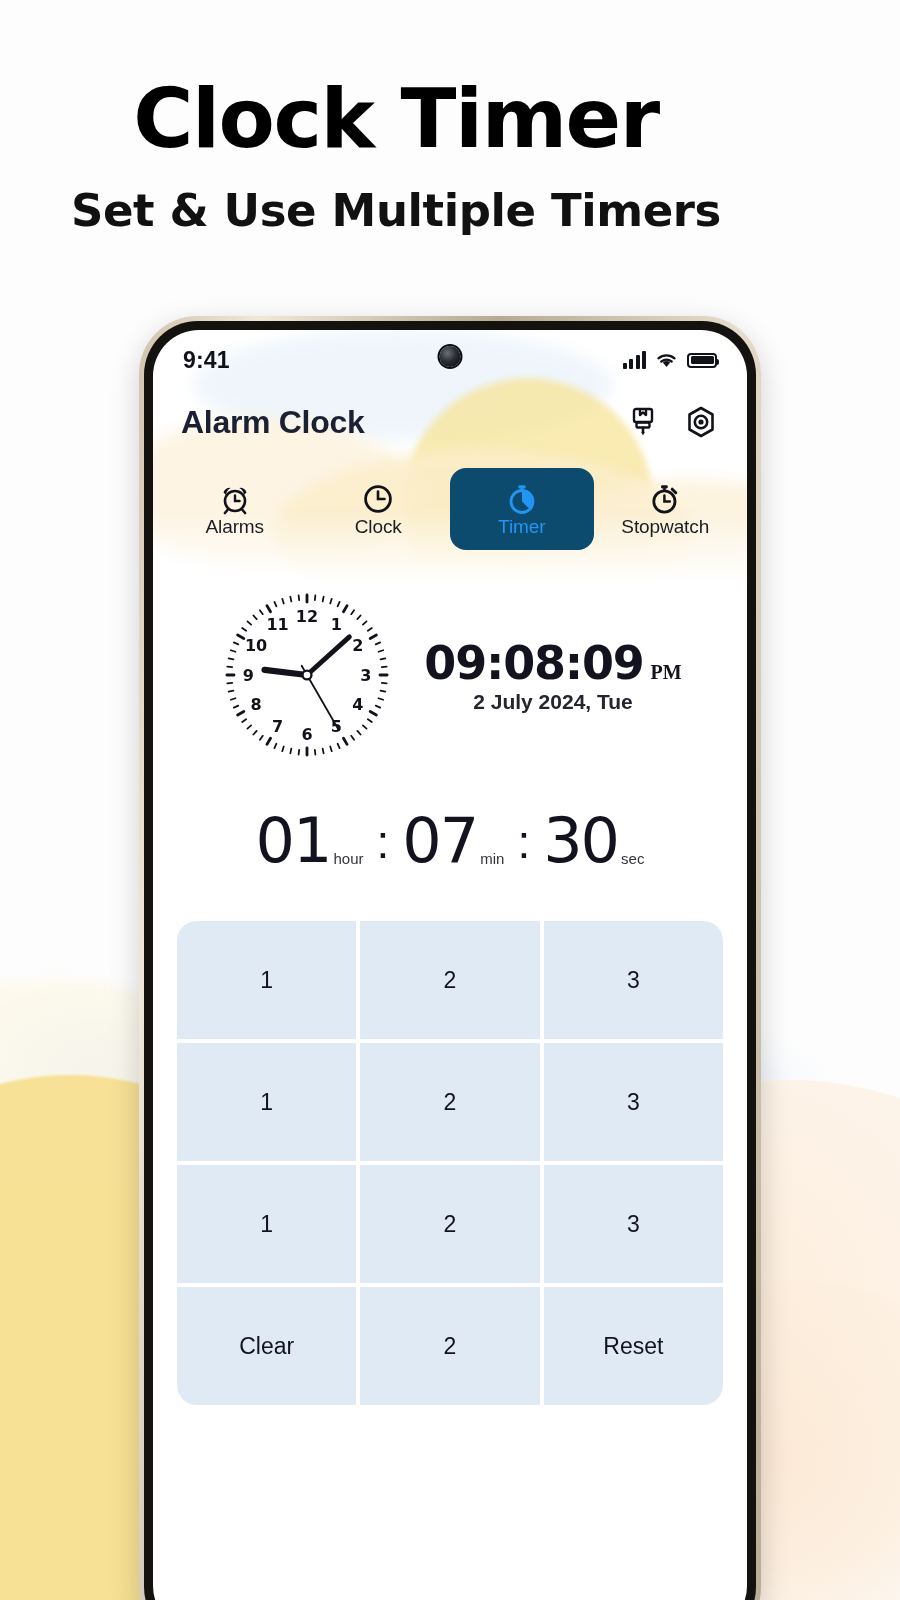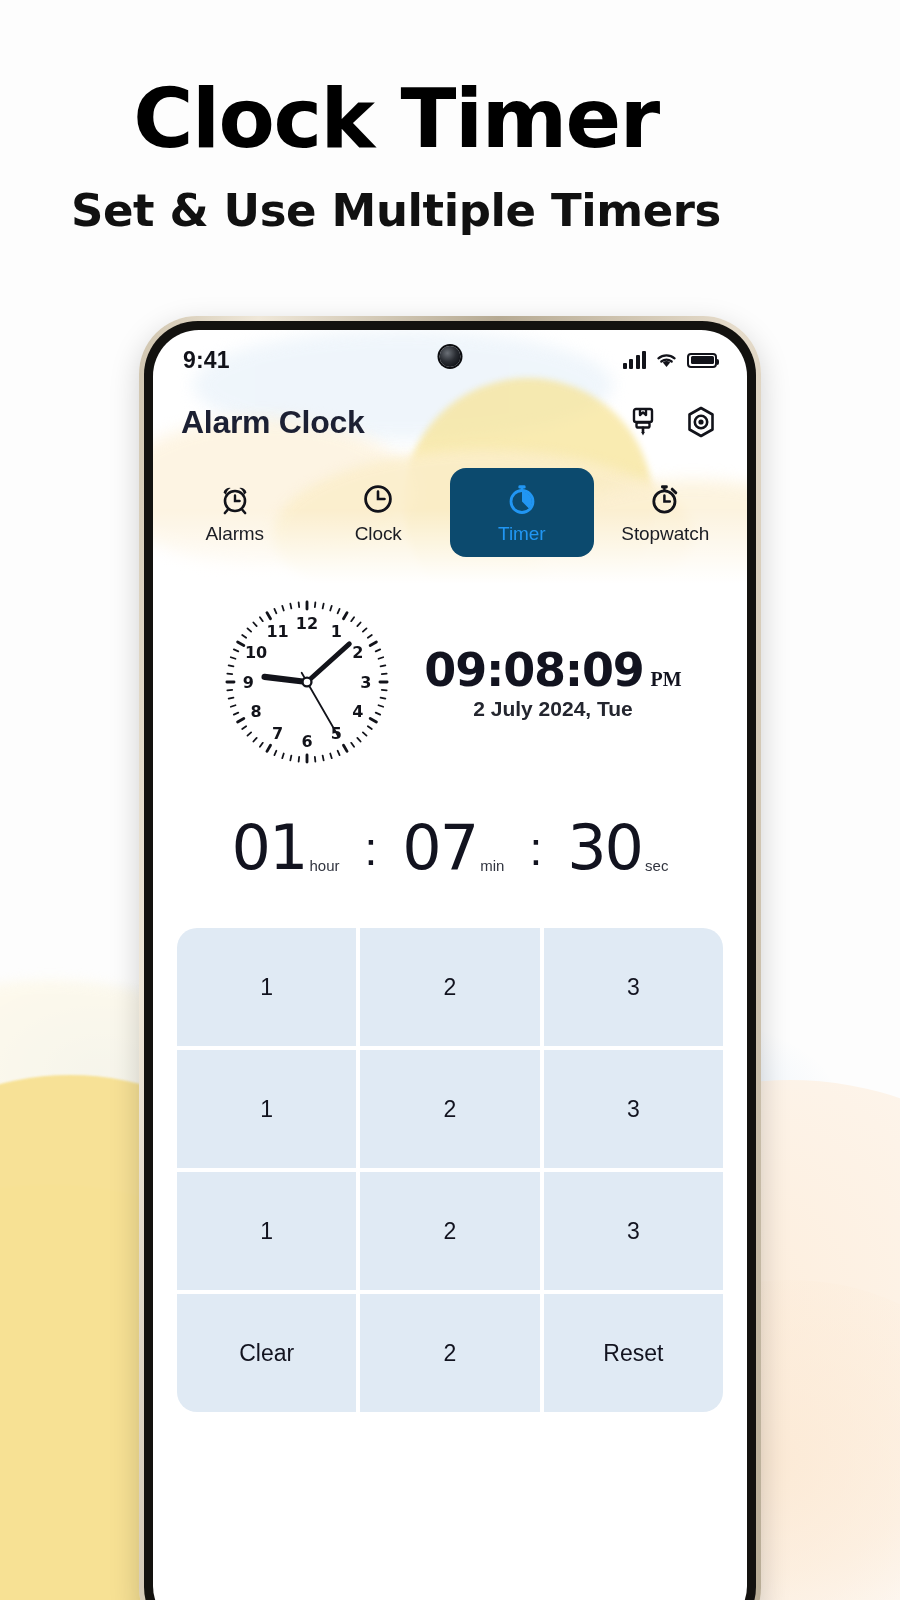--- a/index.html
+++ b/index.html
@@ -339,21 +339,21 @@
     justify-content: space-around;
     align-items: flex-end;
     padding: 16px 10px 0 10px;
     z-index: 3;
   }
   .tab {
     flex: 1;
     display: flex;
     flex-direction: column;
     align-items: center;
-    gap: 7px;
+    gap: 0;
     padding: 14px 4px 12px 4px;
     border-radius: 16px;
     cursor: pointer;
   }
   .tab.active {
     background: #0c4a6e;
   }
   .tab-icon {
     width: 34px;
     height: 34px;
@@ -411,21 +411,21 @@
     font-size: 21px;
     font-weight: 700;
     color: #24262f;
   }
 
   
   #timer-value-row {
     display: flex;
     align-items: baseline;
     justify-content: center;
-    gap: 16px;
+    gap: 4px;
     margin-top: 40px;
   }
   .timer-seg {
     display: flex;
     align-items: baseline;
   }
   .timer-num {
     font-size: 62px;
     font-weight: 400;
     color: #12131f;

